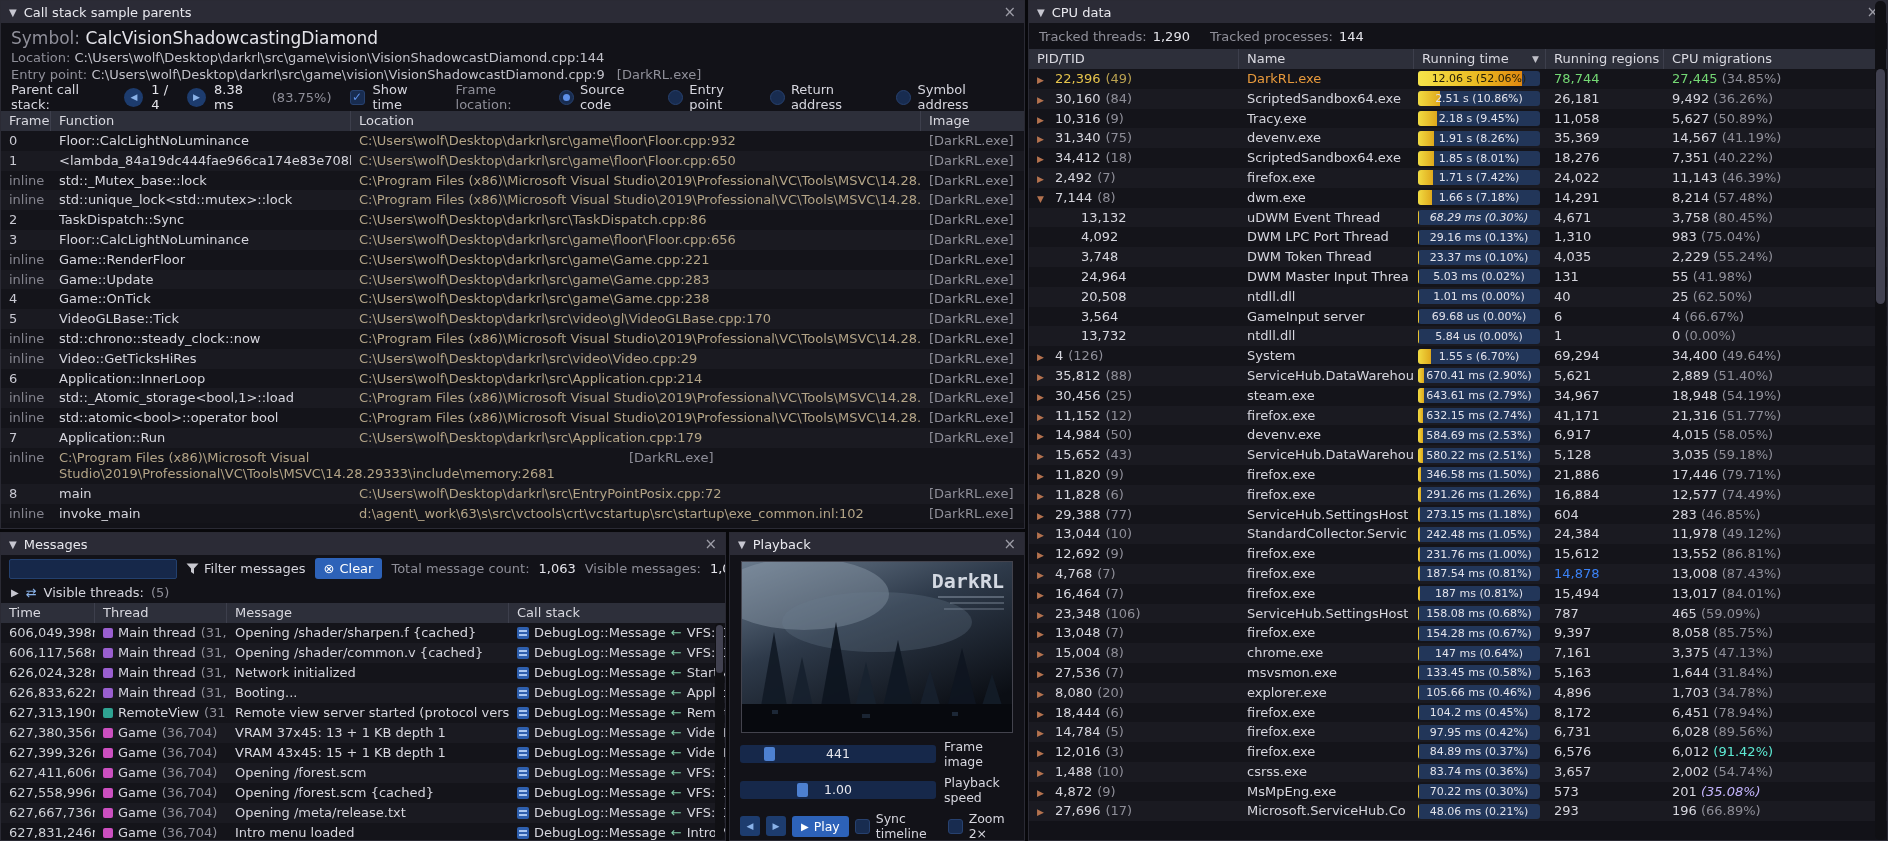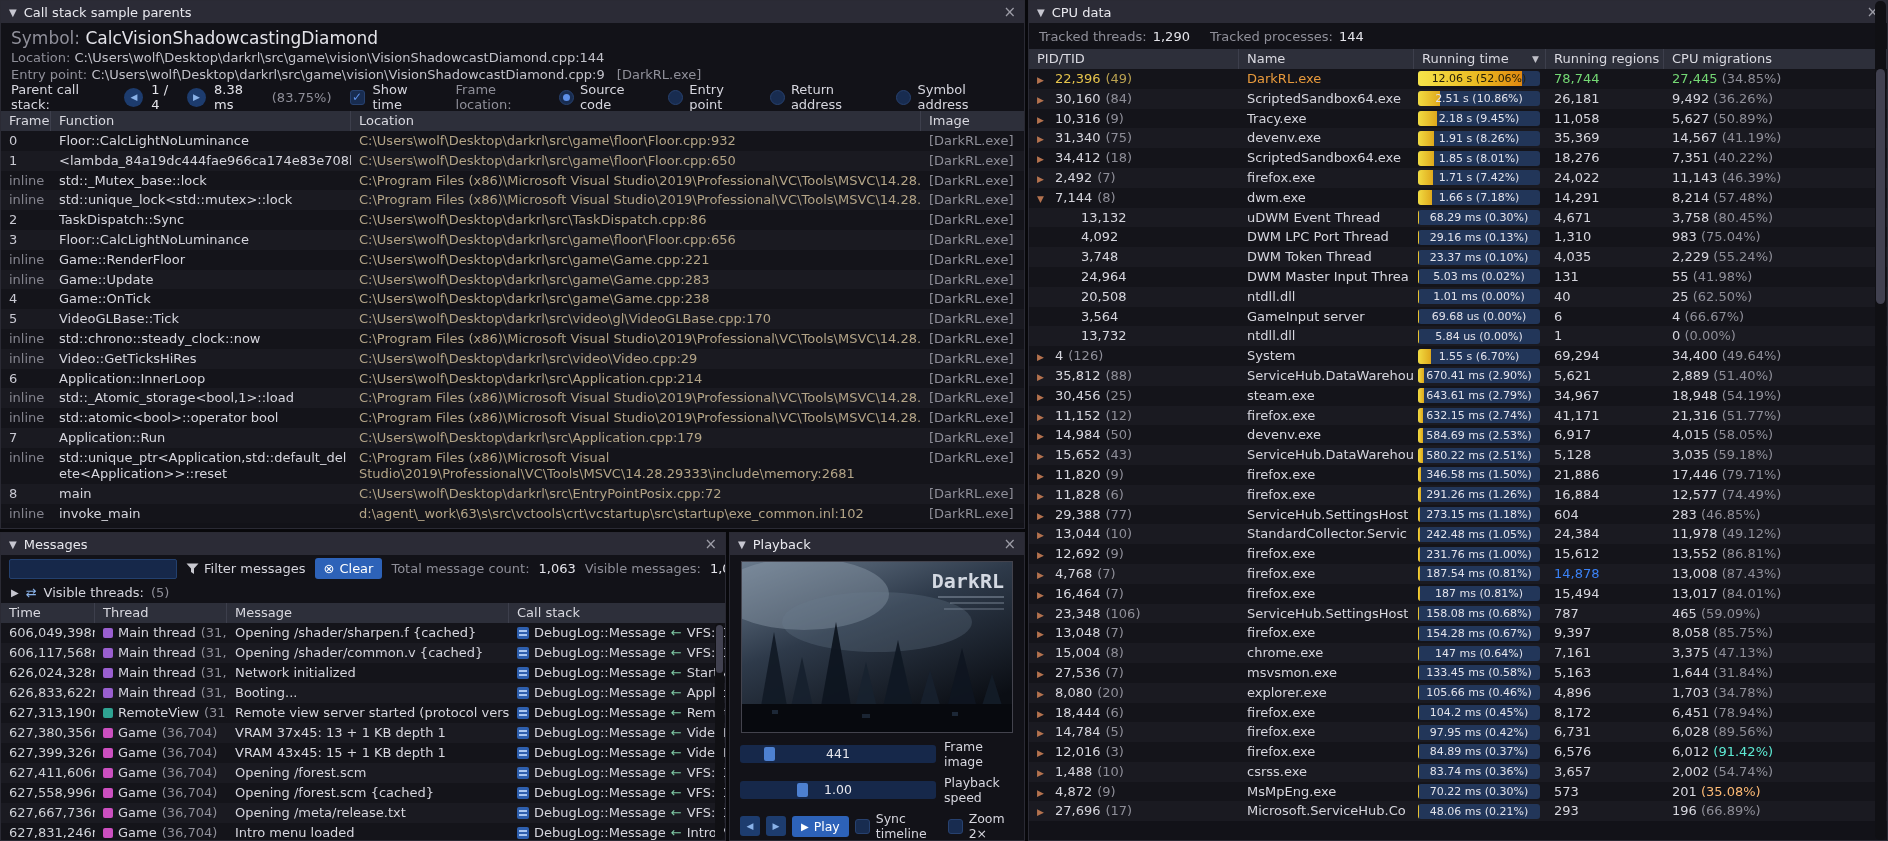--- a/index.html
+++ b/index.html
@@ -252,21 +252,20 @@
           <div class="cell c-img">[DarkRL.exe]</div>
         </div>
         <div class="tr cs-tr">
           <div class="cell c-frame">7</div>
           <div class="cell c-func">Application::Run</div>
           <div class="cell c-loc">C:\Users\wolf\Desktop\darkrl\src\Application.cpp:179</div>
           <div class="cell c-img">[DarkRL.exe]</div>
         </div>
         <div class="tr cs-tr wrap">
           <div class="cell c-frame inline">inline</div>
-          <div class="cell c-func">std::unique_ptr&lt;Application,std::default_delete&lt;Application&gt;&gt;::reset</div>
           <div class="cell c-loc">C:\Program Files (x86)\Microsoft Visual Studio\2019\Professional\VC\Tools\MSVC\14.28.29333\include\memory:2681</div>
           <div class="cell c-img">[DarkRL.exe]</div>
         </div>
         <div class="tr cs-tr">
           <div class="cell c-frame">8</div>
           <div class="cell c-func">main</div>
           <div class="cell c-loc">C:\Users\wolf\Desktop\darkrl\src\EntryPointPosix.cpp:72</div>
           <div class="cell c-img">[DarkRL.exe]</div>
         </div>
         <div class="tr cs-tr">
@@ -724,21 +723,21 @@
         </div>
         <div class="tr cpu-tr">
           <div class="cell p-pid" style="padding-left: 34px;">
             <span class="tri" style="color: rgb(180, 114, 78);"></span>
             <span style="color: rgb(214, 214, 222);">13,132</span>
           </div>
           <span class="cell p-name" style="color: rgb(214, 214, 222);">uDWM Event Thread</span>
           <div class="cell p-time">
             <div class="pill">
               <div class="fill" style="width: 1%;"></div>
-              <span class="ptext" style="color: rgb(226, 226, 234);">68.29 ms (0.30%)</span>
+              <span class="ptext" style="color: rgb(226, 226, 234); font-style: italic;">68.29 ms (0.30%)</span>
             </div>
           </div>
           <span class="cell p-reg" style="color: rgb(214, 214, 222);">4,671</span>
           <div class="cell p-mig"><span style="color: rgb(214, 214, 222);">3,758</span><span style="color: rgb(143, 143, 153);"> (80.45%)</span></div>
         </div>
         <div class="tr cpu-tr">
           <div class="cell p-pid" style="padding-left: 34px;">
             <span class="tri" style="color: rgb(180, 114, 78);"></span>
             <span style="color: rgb(214, 214, 222);">4,092</span>
           </div>
@@ -1186,21 +1185,21 @@
             <span style="color: rgb(143, 143, 153);">(9)</span>
           </div>
           <span class="cell p-name" style="color: rgb(214, 214, 222);">MsMpEng.exe</span>
           <div class="cell p-time">
             <div class="pill">
               <div class="fill" style="width: 1%;"></div>
               <span class="ptext" style="color: rgb(226, 226, 234);">70.22 ms (0.30%)</span>
             </div>
           </div>
           <span class="cell p-reg" style="color: rgb(214, 214, 222);">573</span>
-          <div class="cell p-mig"><span style="color: rgb(214, 214, 222);">201</span><span style="color: #fdba74;"> (35.08%)</span></div>
+          <div class="cell p-mig"><span style="color: rgb(214, 214, 222);">201</span><span style="color: #c4b5fd; font-style: italic;"> (35.08%)</span></div>
         </div>
         <div class="tr cpu-tr">
           <div class="cell p-pid">
             <span class="tri" style="color: rgb(180, 114, 78);">▶</span>
             <span style="color: rgb(214, 214, 222);">27,696</span>
             <span style="color: rgb(143, 143, 153);">(17)</span>
           </div>
           <span class="cell p-name" style="color: rgb(214, 214, 222);">Microsoft.ServiceHub.Co</span>
           <div class="cell p-time">
             <div class="pill">

